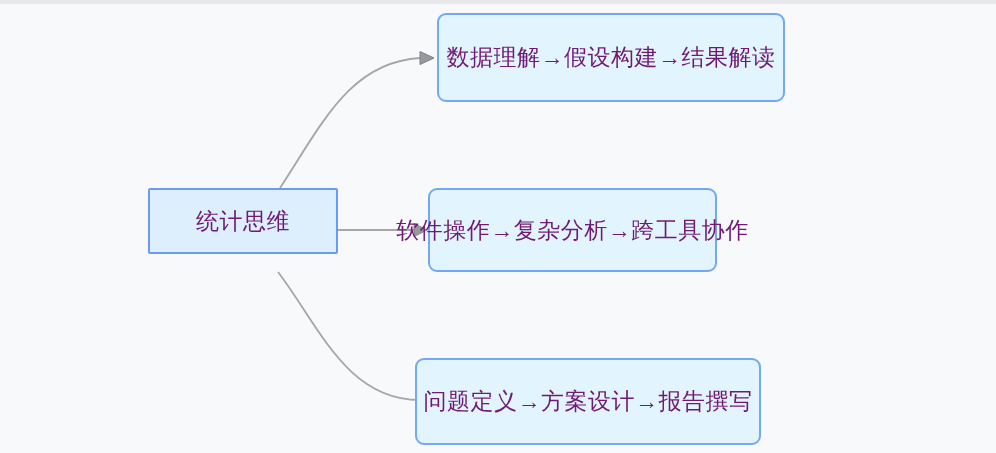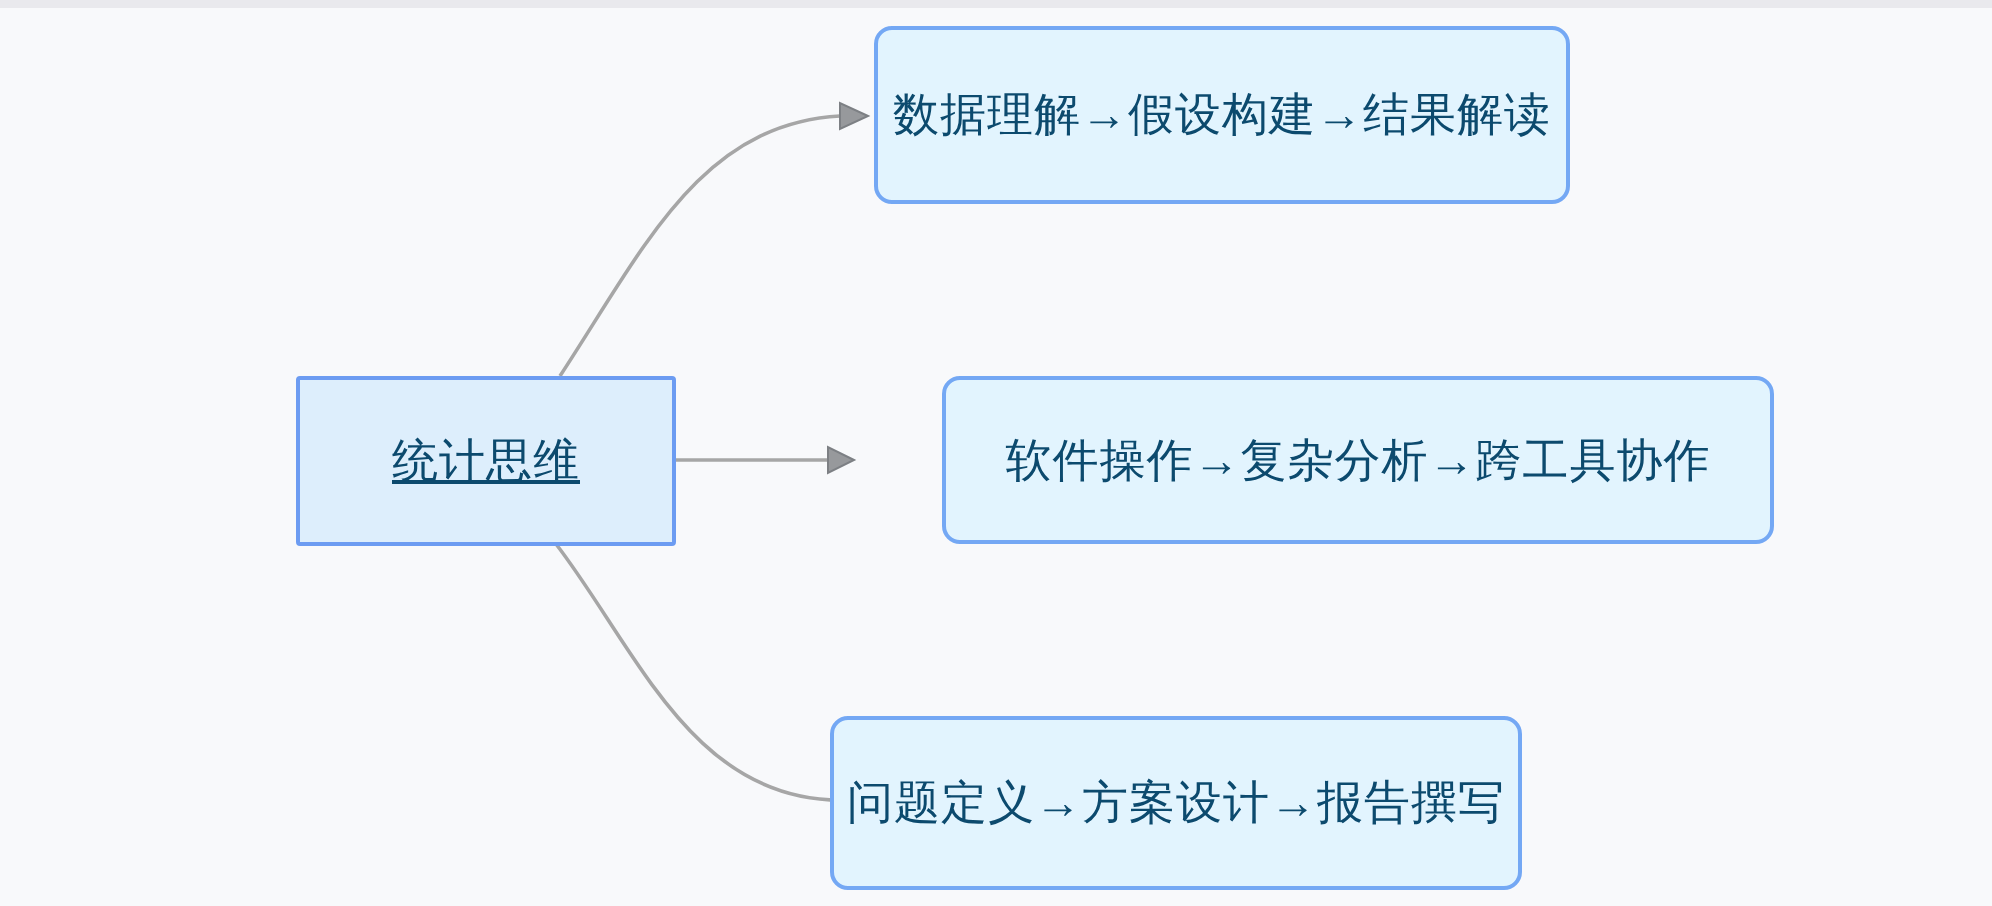--- a/index.html
+++ b/index.html
@@ -26,40 +26,39 @@
     width: 996px; height: 453px;
     pointer-events: none;
   }
   .node {
     position: absolute;
     display: flex;
     align-items: center;
     justify-content: center;
     box-sizing: border-box;
     font-size: 23px;
-    color: #0c4a6e;
+    color: #701a75;
     letter-spacing: 0.5px;
     white-space: nowrap;
     cursor: default;
   }
   .node-root {
     left: 148px; top: 188px;
-    width: 190px; height: 85px;
+    width: 190px; height: 66px;
     background: #ddeefc;
     border: 2px solid #6c9cf2;
     border-radius: 2px;
-    text-decoration: underline;
   }
   .node-child {
     background: #e2f4fe;
     border: 2px solid #74a8f4;
     border-radius: 9px;
   }
   .node-child-1 { left: 437px; top: 13px;  width: 348px; height: 89px; }
-  .node-child-2 { left: 428px; top: 188px; width: 416px; height: 84px; margin-left: 43px; }
+  .node-child-2 { left: 428px; top: 188px; width: 289px; height: 84px; }
   .node-child-3 { left: 415px; top: 358px; width: 346px; height: 87px; }
 </style>
 </head>
 <body>
 
 <div class="top-strip"></div>
 
 <svg class="connector-layer" viewBox="0 0 996 453" xmlns="http://www.w3.org/2000/svg">
 
   <path d="M 280 188 C 322 124, 350 62, 420 58" fill="none" stroke="#a6a6a6" stroke-width="1.8"></path>

